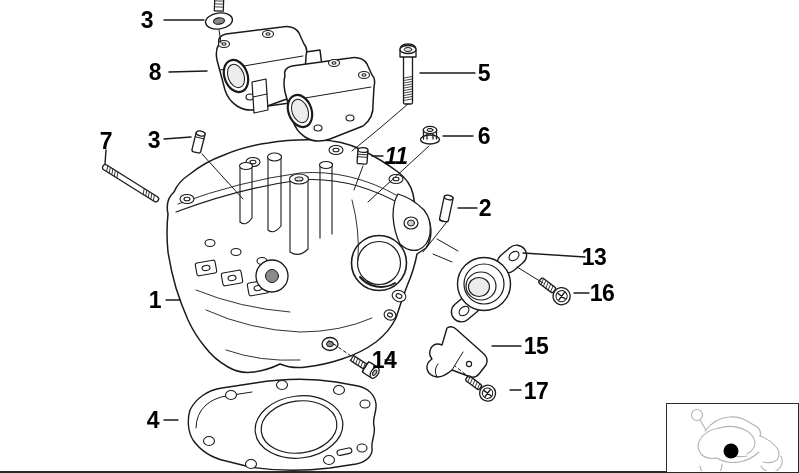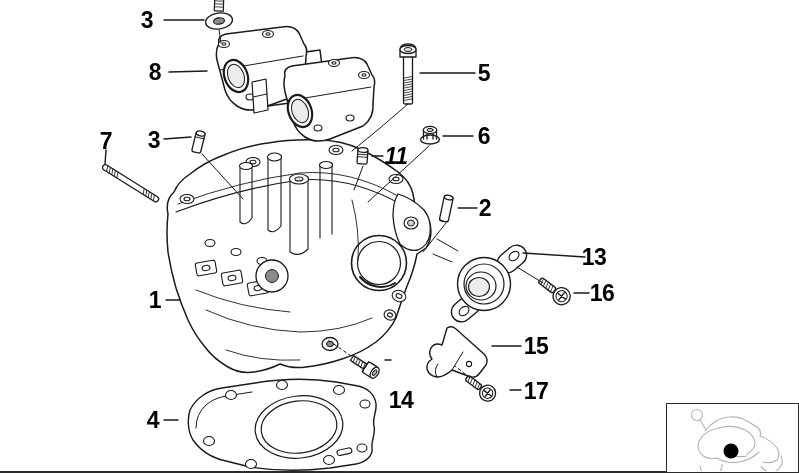--- a/index.html
+++ b/index.html
@@ -323,21 +323,21 @@
       <div class="callout" style="left: 154px; top: 140px;">3</div>
       <div class="callout" style="left: 153px; top: 420px;">4</div>
       <div class="callout" style="left: 484px; top: 73px;">5</div>
       <div class="callout" style="left: 484px; top: 136px;">6</div>
       <div class="callout" style="left: 106px; top: 141px;">7</div>
       <div class="callout" style="left: 155px; top: 72px;">8</div>
       <div class="callout" style="left: 147px; top: 20px;">3</div>
       <div class="callout" style="left: 396px; top: 156px; font-style: italic;">11</div>
       <div class="callout" style="left: 602px; top: 293px;">16</div>
       <div class="callout" style="left: 594px; top: 257px;">13</div>
-      <div class="callout" style="left: 401px; top: 360px; margin-top: 40px;">14</div>
+      <div class="callout" style="left: 384px; top: 360px;">14</div>
       <div class="callout" style="left: 536px; top: 346px;">15</div>
       <div class="callout" style="left: 536px; top: 391px;">17</div>
     </div>
 
   <div class="logo-box">
     <svg width="130" height="67" viewBox="0 0 130 67">
       <g stroke="#b3b3b3" fill="none" stroke-width="1.1" stroke-linecap="round" stroke-linejoin="round">
         <circle cx="30" cy="11" r="5.5"></circle>
         <path d="M33,16 L39,26"></path>
         <path d="M38,27 Q48,14 62,13 Q72,12 80,17 L90,23 Q95,27 93,32"></path>

